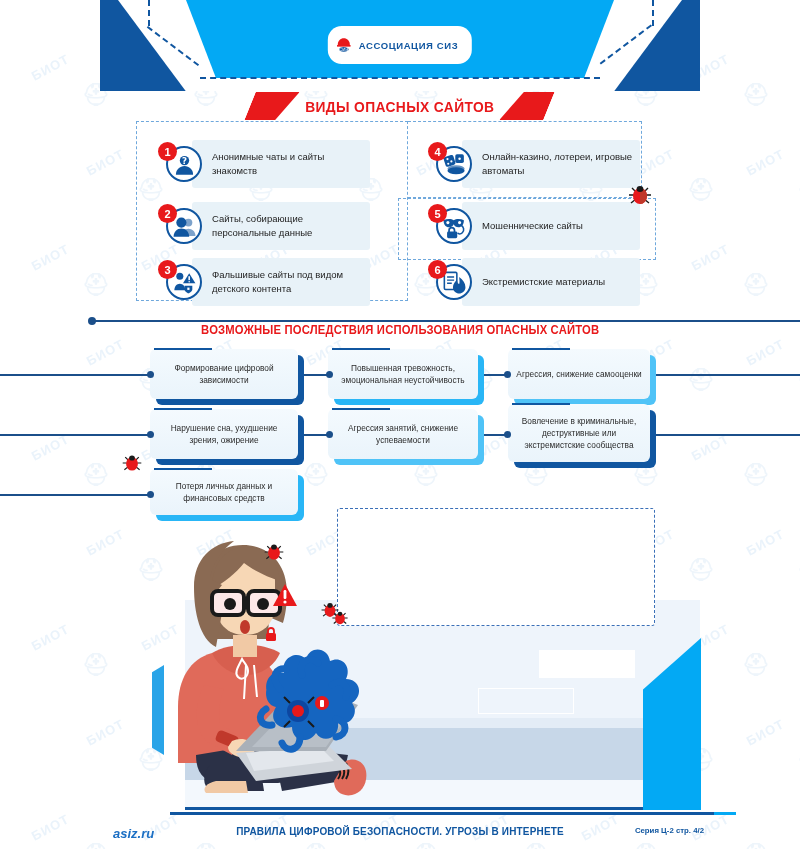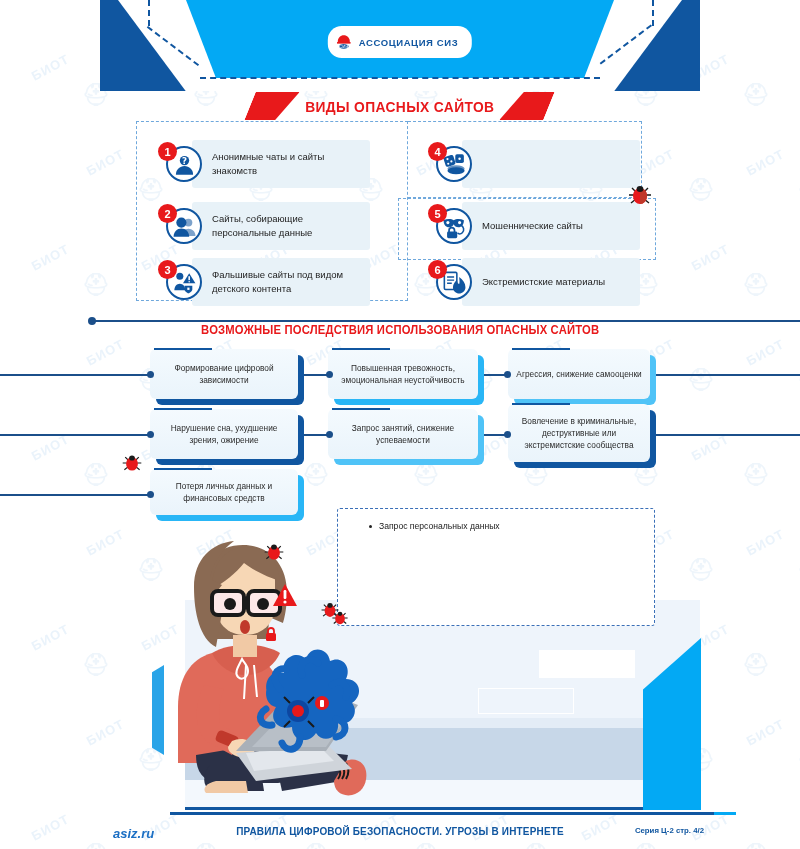--- a/index.html
+++ b/index.html
@@ -29,21 +29,21 @@
   .header-cyan {
     position:absolute; left:86px; top:0; width:428px; height:78px;
     background:#03a9f4;
     clip-path: polygon(0 0, 100% 0, 93% 100%, 7% 100%);
   }
   .dl { position:absolute; height:0; border-top:2px dashed #1056a0; transform-origin: 0 0; }
   .dv { position:absolute; width:0; border-left:2px dashed #1056a0; }
 
   .logo-pill {
     position:absolute; left:50%; top:26px; transform:translateX(-50%);
-    background:#ffffff; border-radius:14px; height:32px;
+    background:#ffffff; border-radius:14px; height:38px;
     display:flex; align-items:center; gap:6px; padding:0 14px 0 7px;
     z-index:5;
   }
   .logo-mark { width:18px; height:18px; position:relative; }
   .logo-text { font-size:9.5px; font-weight:bold; color:#1056a0; letter-spacing:.6px; }
 
   
   .sec1-title-wrap { position:absolute; left:100px; top:98px; width:600px; text-align:center; z-index:4; }
   .sec-title { font-size:15px; font-weight:bold; color:#e8191b; letter-spacing:.4px;
                font-family:"Liberation Sans", sans-serif; transform:scaleX(0.92); display:inline-block;}
@@ -341,20 +341,21 @@
             <rect x="3" y="5" width="13" height="13" rx="2.5" fill="#1056a0" transform="rotate(-18 9 11)"></rect>
       <circle cx="7" cy="9" r="1.4" fill="#fff"></circle>
             <circle cx="12" cy="12" r="1.4" fill="#fff"></circle>
             <circle cx="8" cy="15" r="1.4" fill="#fff"></circle>
       <rect x="17" y="3" width="11" height="11" rx="2.2" fill="#1056a0"></rect>
             <circle cx="22.5" cy="8.5" r="1.6" fill="#fff"></circle>
       <ellipse cx="18" cy="24" rx="11" ry="4.5" fill="#1056a0"></ellipse>
             <ellipse cx="18" cy="21.5" rx="11" ry="4.5" fill="#1056a0" opacity=".65"></ellipse>
           </svg>
         </div>
+       <div class="item-label" style="width:152px">Онлайн-казино, лотереи, игровые автоматы</div>
       </div>
       <div class="item" style="left: 428px; top: 202px; width: 212px; height: 48px;">
         <div class="item-bg" style="width:178px"></div>
        <div class="badge">5</div>
        <div class="icon-circle">
           <svg viewBox="0 0 32 32" width="25" height="25">
             <path d="M2 8c4-2 10-2 13 0 3-2 9-2 13 0 0 6-3 9-7 9-3 0-5-2-6-4-1 2-3 4-6 4-4 0-7-3-7-9z" fill="#1056a0"></path>
       <circle cx="7.5" cy="11" r="2" fill="#fff"></circle>
             <circle cx="22.5" cy="11" r="2" fill="#fff"></circle>
       <path d="M9 23v-2a3.5 3.5 0 017 0v2" stroke="#1056a0" stroke-width="2.2" fill="none"></path>
@@ -418,21 +419,21 @@
         <span class="cbox-text">Агрессия, снижение самооценки</span>
       </div>
       <div class="cbox-cap" style="left: 512px; top: 348px; width: 58px;"></div>
       <div class="cbox-shadow" style="left: 156px; top: 415px; width: 148px; height: 50px; background: rgb(16, 86, 160);"></div>
       <div class="cbox" style="left: 150px; top: 409px; width: 148px; height: 50px;">
         <span class="cbox-text">Нарушение сна, ухудшение зрения, ожирение</span>
       </div>
       <div class="cbox-cap" style="left: 154px; top: 408px; width: 58px;"></div>
       <div class="cbox-shadow" style="left: 334px; top: 415px; width: 150px; height: 50px; background: rgb(79, 195, 247);"></div>
       <div class="cbox" style="left: 328px; top: 409px; width: 150px; height: 50px;">
-        <span class="cbox-text">Запрос занятий, снижение успеваемости</span>
+        <span class="cbox-text">Агрессия занятий, снижение успеваемости</span>
       </div>
       <div class="cbox-cap" style="left: 332px; top: 408px; width: 58px;"></div>
       <div class="cbox-shadow" style="left: 514px; top: 410px; width: 142px; height: 58px; background: rgb(16, 86, 160);"></div>
       <div class="cbox" style="left: 508px; top: 404px; width: 142px; height: 58px;">
         <span class="cbox-text">Вовлечение в криминальные, деструктивные или экстремистские сообщества</span>
       </div>
       <div class="cbox-cap" style="left: 512px; top: 403px; width: 58px;"></div>
       <div class="cbox-shadow" style="left: 156px; top: 475px; width: 148px; height: 46px; background: rgb(41, 182, 246);"></div>
       <div class="cbox" style="left: 150px; top: 469px; width: 148px; height: 46px;">
         <span class="cbox-text">Потеря личных данных и финансовых средств</span>
@@ -540,21 +541,20 @@
   </svg>
   <svg class="bug" style="left:327px;top:604px;width:20px;height:20px;z-index:8;" viewBox="0 0 26 26"></svg>
   <svg class="bug" style="left:331px;top:609px;width:18px;height:18px;" viewBox="0 0 26 26">
     <path d="M5 6l4 4M21 6l-4 4M2 13h5M24 13h-5M4 21l5-4M22 21l-5-4" stroke="#1a1a1a" stroke-width="1.6" fill="none"></path>
     <ellipse cx="13" cy="14" rx="7" ry="8" fill="#e8191b"></ellipse>
     <ellipse cx="13" cy="7" rx="3.4" ry="3" fill="#1a1a1a"></ellipse>
   </svg>
 
   <div class="warn-panel">
     <div class="warn-list" id="warn-list-host">
-        <div class="warn-li">Запрос персональных данных</div>
       </div>
   </div>
 
   <div class="foot-rule"></div>
   <div class="foot-rule2"></div>
   <div class="foot">
     <span class="foot-site">asiz.ru</span>
     <span class="foot-mid">ПРАВИЛА ЦИФРОВОЙ БЕЗОПАСНОСТИ. УГРОЗЫ В ИНТЕРНЕТЕ</span>
     <span class="foot-right">Серия Ц-2 стр. 4/2</span>
   </div>

